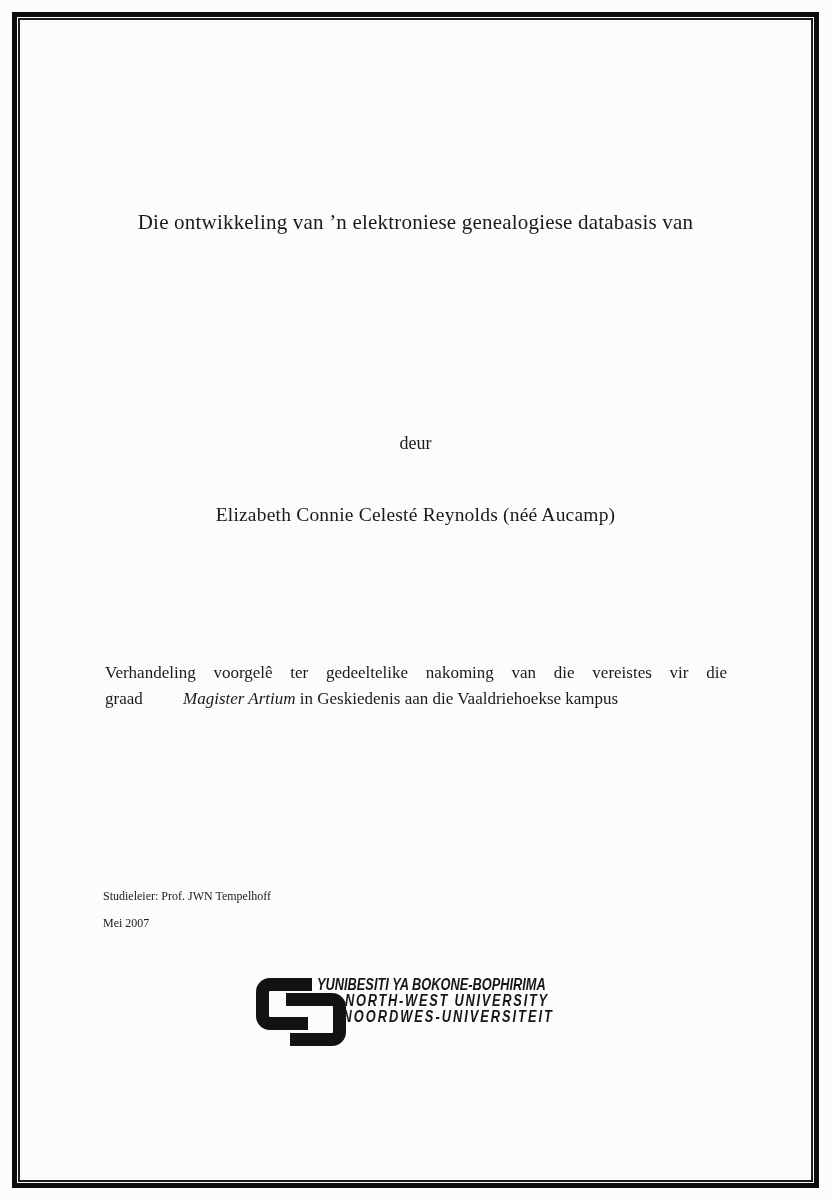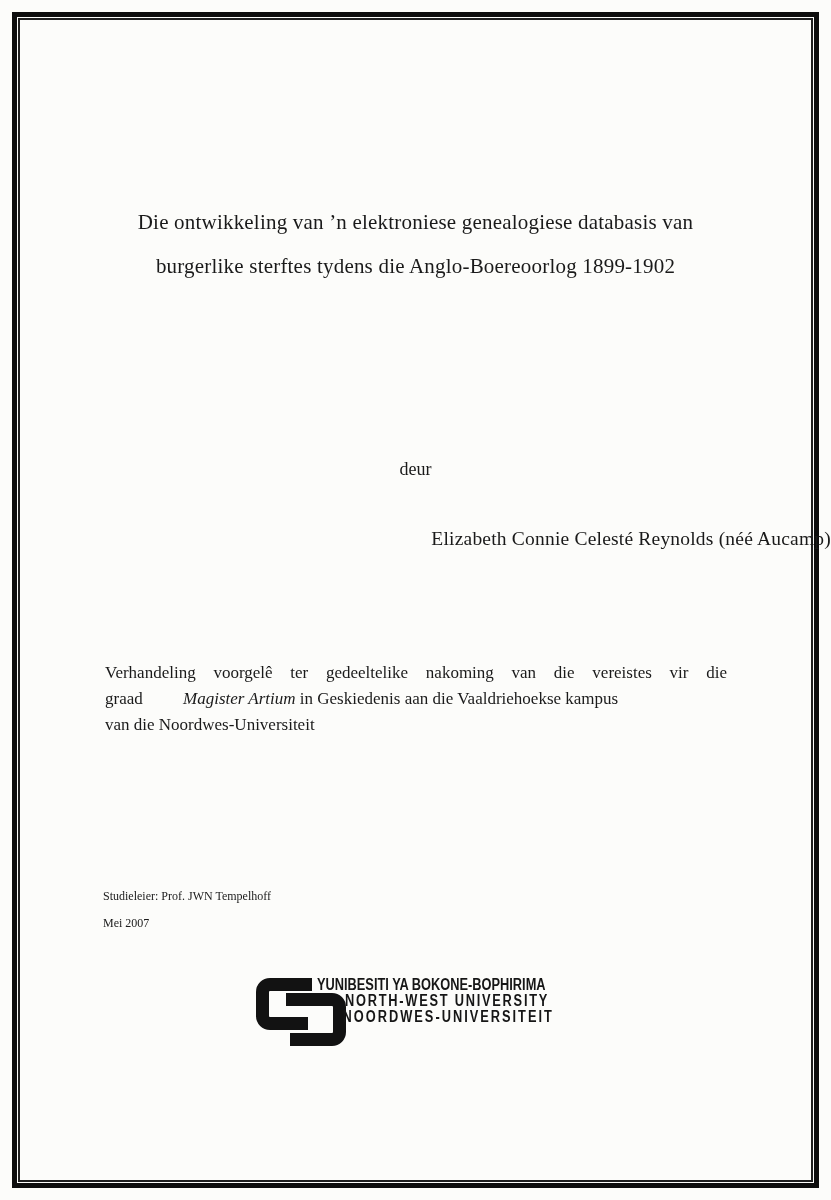--- a/index.html
+++ b/index.html
@@ -36,28 +36,27 @@
     line-height: 44px;
     letter-spacing: 0.2px;
   }
   .byline {
     position: absolute;
     top: 433px;
     left: 0;
     right: 0;
     text-align: center;
     font-size: 18px;
-    margin-top: 26px;
   }
   .author-line {
     position: absolute;
-    top: 528px;
+    top: 504px;
     left: 0;
     right: 0;
-    text-align: right;
+    text-align: center;
     font-size: 19.5px;
     letter-spacing: 0.2px;
   }
   .statement {
     position: absolute;
     top: 660px;
     left: 105px;
     width: 622px;
     font-size: 17px;
     line-height: 26px;
@@ -68,21 +67,21 @@
   }
   .statement .italic { font-style: italic; margin-left: 36px; }
   .supervisor-block {
     position: absolute;
     top: 883px;
     left: 103px;
     font-size: 12px;
     line-height: 27px;
   }
   
-  .logo { position: absolute; left: 256px; top: 978px; width: 330px; height: 72px; }
+  .logo { position: absolute; left: 256px; top: 978px; width: 330px; height: 72px; font-style: italic; }
   .logo-mark { position: absolute; left: 0; top: 0; }
   .logo-text {
     position: absolute;
     left: 61px;
     top: -1px;
     white-space: nowrap;
     font-family: "Liberation Sans", sans-serif;
     font-size: 16px;
     font-weight: 600;
     line-height: 16px;
@@ -97,31 +96,29 @@
 <body>
 
 <div class="page">
 
   <div class="frame">
     <div class="frame-inner"></div>
   </div>
 
   <div class="title-block">
     <div>Die ontwikkeling van ’n elektroniese genealogiese databasis van</div>
-    <div>burgerlike sterftes tydens die Anglo-Boereoorlog 1899-1902</div>
   </div>
 
   <div class="byline">deur</div>
 
   <div class="author-line">Elizabeth Connie Celesté Reynolds (néé Aucamp)</div>
 
   <div class="statement">
     <div class="justified">Verhandeling voorgelê ter gedeeltelike nakoming van die vereistes vir die</div>
     <div><span>graad </span><span class="italic">Magister Artium</span><span> in Geskiedenis aan die Vaaldriehoekse kampus</span></div>
-    <div>van die Noordwes-Universiteit</div>
   </div>
 
   <div class="supervisor-block">
     <div>Studieleier: Prof. JWN Tempelhoff</div>
     <div>Mei 2007</div>
   </div>
 
   <div class="logo">
     <svg class="logo-mark" width="90" height="68" viewBox="0 0 90 68" aria-hidden="true">
       <path d="M 56 6.5 L 14 6.5 A 7.5 7.5 0 0 0 6.5 14 L 6.5 38 A 7.5 7.5 0 0 0 14 45.5 L 52 45.5" fill="none" stroke-width="13" stroke-linejoin="round" stroke="#121212"></path>

